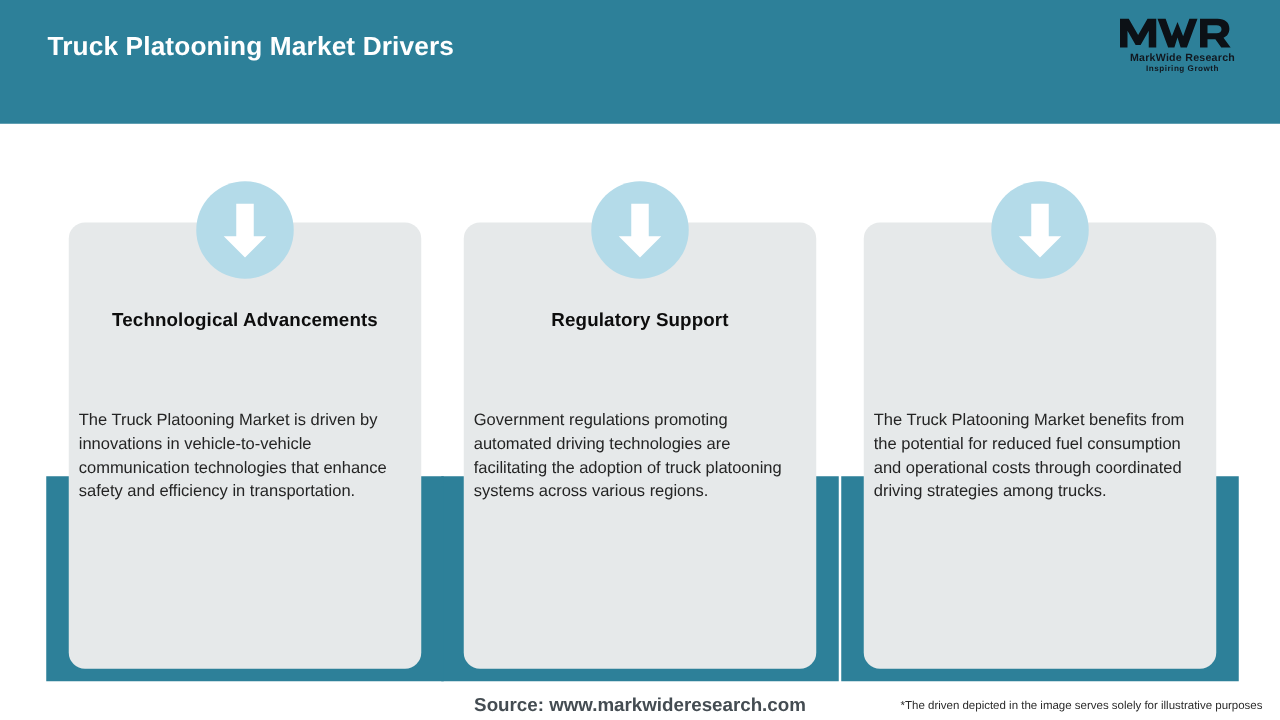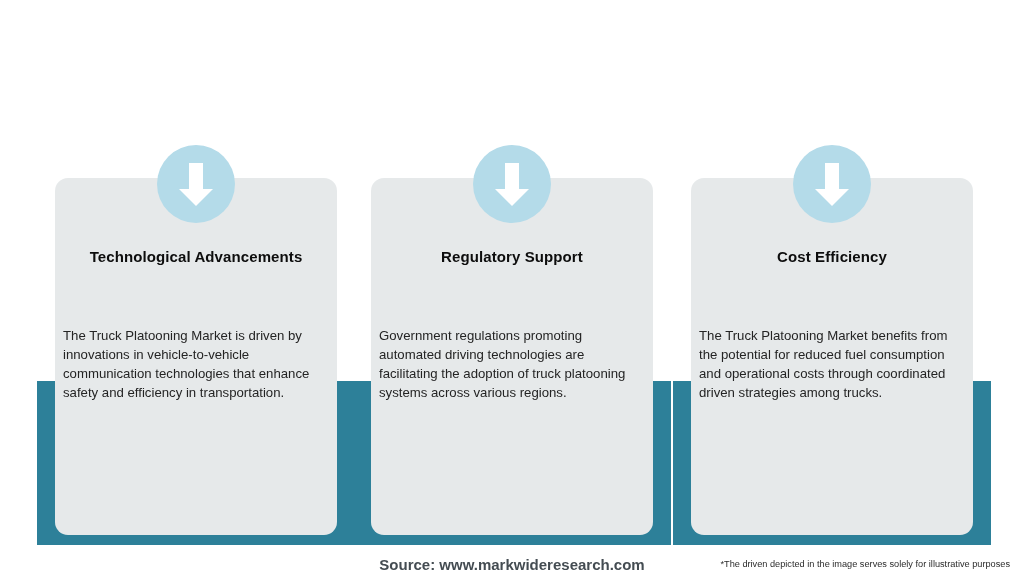--- a/index.html
+++ b/index.html
@@ -165,20 +165,37 @@
     top: 559px;
     font-size: 9.2px;
     color: #2b2b2b;
   }
 </style>
 </head>
 <body>
 
 <div class="slide">
 
+  <div class="header">
+    <div class="header-title">Truck Platooning Market Drivers</div>
+
+    <div class="logo">
+      <span class="logo-mark">
+        <svg width="112" height="30" viewBox="0 0 112 30" xmlns="http://www.w3.org/2000/svg" aria-hidden="true">
+          <g fill="#0c1116">
+            <path d="M6 27 L6 4 L13 4 L20.5 17 L28 4 L35 4 L35 27 L29 27 L29 13.5 L22.5 25 L18.5 25 L12 13.5 L12 27 Z"></path>
+            <path d="M36 4 L42.5 4 L47.5 18 L52 6.5 L56.5 18 L61.5 4 L68 4 L59.5 27 L54.5 27 L52 19 L49.5 27 L44.5 27 Z"></path>
+            <path d="M70 27 L70 4 L84 4 C90 4 93.5 7 93.5 12 C93.5 15.5 91.8 18 88.8 19.2 L94.5 27 L87 27 L82.3 20.3 L76 20.3 L76 27 Z M76 15.5 L83.2 15.5 C85.6 15.5 87.2 14.3 87.2 12.3 C87.2 10.3 85.6 9.2 83.2 9.2 L76 9.2 Z"></path>
+          </g>
+        </svg>
+      </span>
+      <span class="logo-name">MarkWide Research</span>
+      <span class="logo-tag">Inspiring Growth</span>
+    </div>
+  </div>
 
   <div class="cards">
 
     <div class="card-wrap c2">
       <div class="card-bar"></div>
       <div class="card"></div>
       <div class="icon-circle">
         <svg width="44" height="50" viewBox="0 0 44 50" xmlns="http://www.w3.org/2000/svg" aria-hidden="true">
           <path d="M15 4 L29 4 L29 30 L39 30 L22 47 L5 30 L15 30 Z" fill="#ffffff"></path>
         </svg>
@@ -200,22 +217,21 @@
     </div>
 
     <div class="card-wrap c3">
       <div class="card-bar"></div>
       <div class="card"></div>
       <div class="icon-circle">
         <svg width="44" height="50" viewBox="0 0 44 50" xmlns="http://www.w3.org/2000/svg" aria-hidden="true">
           <path d="M15 4 L29 4 L29 30 L39 30 L22 47 L5 30 L15 30 Z" fill="#ffffff"></path>
         </svg>
       </div>
-      <div class="card-title">Cost Efficiency</div>
-      <div class="card-body">The Truck Platooning Market benefits from the potential for reduced fuel consumption and operational costs through coordinated driven strategies among trucks.</div>
+      <div class="card-body">The Truck Platooning Market benefits from the potential for reduced fuel consumption and operational costs through coordinated driving strategies among trucks.</div>
     </div>
 
   </div>
 
   <div class="footer-source">Source: www.markwideresearch.com</div>
   <div class="footer-note">*The driven depicted in the image serves solely for illustrative purposes</div>
 
 </div>
 
 </body></html>

